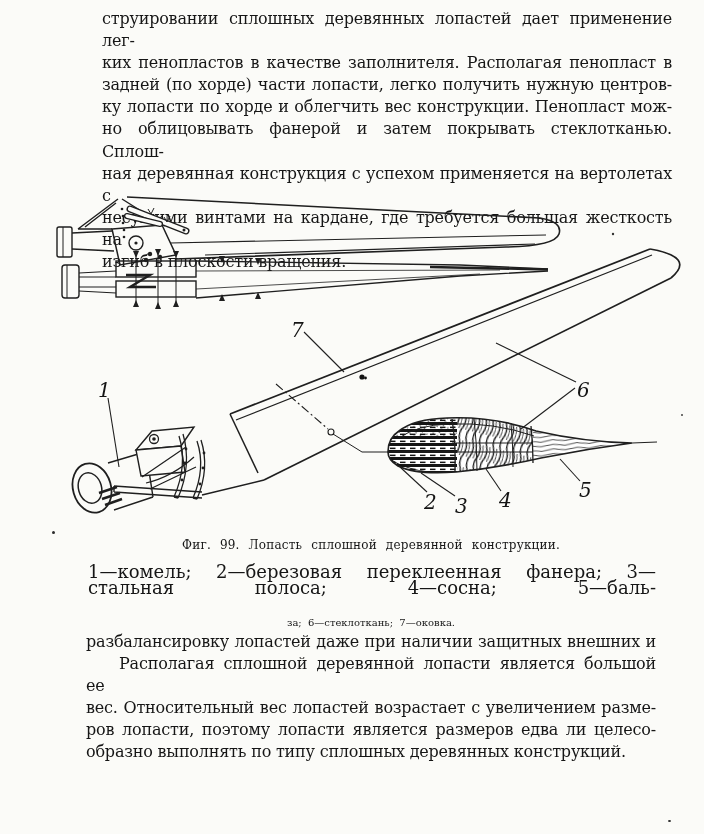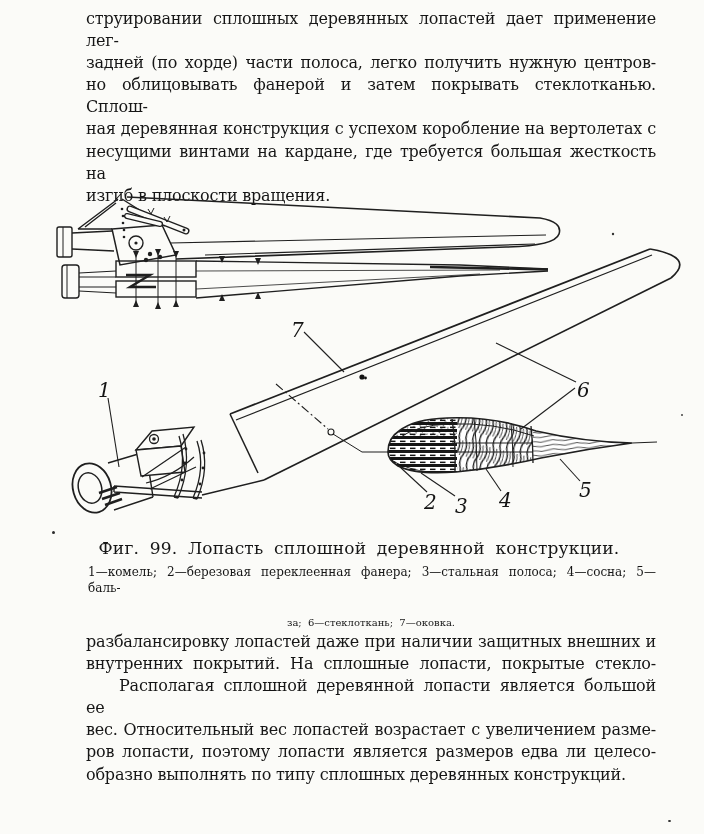--- a/index.html
+++ b/index.html
@@ -2,54 +2,56 @@
 <html><head>
 <meta charset="utf-8">
 <style>
   html,body{margin:0;padding:0;}
   body{
     width:704px;height:834px;position:relative;overflow:hidden;
     background:#fbfbf8;color:#161616;
     font-family:"DejaVu Serif","Liberation Serif",serif;
   }
   .textblock{position:absolute;left:86px;width:570px;}
-  #p1{top:8px;}
+  #p1{top:8px;margin-left:16px;}
   #p23{top:631px;}
   .tl{
     font-size:16px;line-height:22.1px;letter-spacing:-0.2px;
     text-align:justify;text-align-last:justify;white-space:normal;
   }
   .tl.last{text-align-last:left;}
   .tl.ind{text-indent:33px;}
   .caption{
-    position:absolute;left:74px;width:570px;top:538px;
-    text-align:center;font-size:17px;word-spacing:5px;letter-spacing:.2px;
+    position:absolute;left:86px;width:570px;top:538px;
+    text-align:center;font-size:12px;word-spacing:5px;letter-spacing:.2px;
   }
   .legend1{
     position:absolute;left:88px;width:568px;top:564px;
-    font-size:12px;line-height:16px;
+    font-size:18px;line-height:16px;
     text-align:justify;text-align-last:justify;word-spacing:2px;
   }
   .legend2{
     position:absolute;left:86px;width:570px;top:581px;
     font-size:10px;line-height:16px;text-align:center;word-spacing:3px;margin-top:34px;
   }
   #fig{position:absolute;left:0;top:191px;}
   .speck{position:absolute;background:#2b2b2b;border-radius:50%;}
   .callout-num{font:italic 20px "DejaVu Serif","Liberation Serif",serif;fill:#141414;}
   svg .ln{stroke:#1f1f1f;fill:none;}
 </style>
 </head>
 <body>
 
 <div class="textblock" id="p1">
   <div class="tl">струировании сплошных деревянных лопастей дает применение лег-</div>
-  <div class="tl">задней (по хорде) части полоса, легко получить нужную центров-</div>
+  <div class="tl">ких пенопластов в качестве заполнителя. Располагая пенопласт в</div>
+  <div class="tl">задней (по хорде) части лопасти, легко получить нужную центров-</div>
+  <div class="tl">ку лопасти по хорде и облегчить вес конструкции. Пенопласт мож-</div>
   <div class="tl">но облицовывать фанерой и затем покрывать стеклотканью. Сплош-</div>
-  <div class="tl">ная деревянная конструкция с успехом коробление на вертолетах с</div>
+  <div class="tl">ная деревянная конструкция с успехом применяется на вертолетах с</div>
   <div class="tl">несущими винтами на кардане, где требуется большая жесткость на</div>
   <div class="tl last">изгиб в плоскости вращения.</div>
 </div>
 
 <svg id="fig" width="704" height="340" viewBox="0 0 704 340">
   <defs>
     <pattern id="lam" width="10" height="7" patternUnits="userSpaceOnUse">
       <rect width="10" height="3" fill="#161616"></rect>
       <rect y="4.6" width="5.5" height="1.5" fill="#161616"></rect>
     </pattern>
@@ -194,21 +196,20 @@
   <circle cx="613" cy="43" r="1.2" fill="#333"></circle>
   <circle cx="682" cy="224" r="1" fill="#444"></circle>
 </svg>
 
 <div class="caption">Фиг. 99. Лопасть сплошной деревянной конструкции.</div>
 <div class="legend1">1—комель; 2—березовая переклеенная фанера; 3—стальная полоса; 4—сосна; 5—баль-</div>
 <div class="legend2">за; 6—стеклоткань; 7—оковка.</div>
 
 <div class="textblock" id="p23">
   <div class="tl">разбалансировку лопастей даже при наличии защитных внешних и</div>
-  <div class="tl">внутренних покрытий. На сплошные лопасти, покрытые стекло-</div>
   <div class="tl ind">Располагая сплошной деревянной лопасти является большой ее</div>
   <div class="tl">вес. Относительный вес лопастей возрастает с увеличением разме-</div>
   <div class="tl">ров лопасти, поэтому лопасти является размеров едва ли целесо-</div>
   <div class="tl last">образно выполнять по типу сплошных деревянных конструкций.</div>
 </div>
 
 <div class="speck" style="left:52px;top:531px;width:3px;height:3px;"></div>
 <div class="speck" style="left:668px;top:820px;width:3px;height:2px;"></div>
 
 </body></html>

